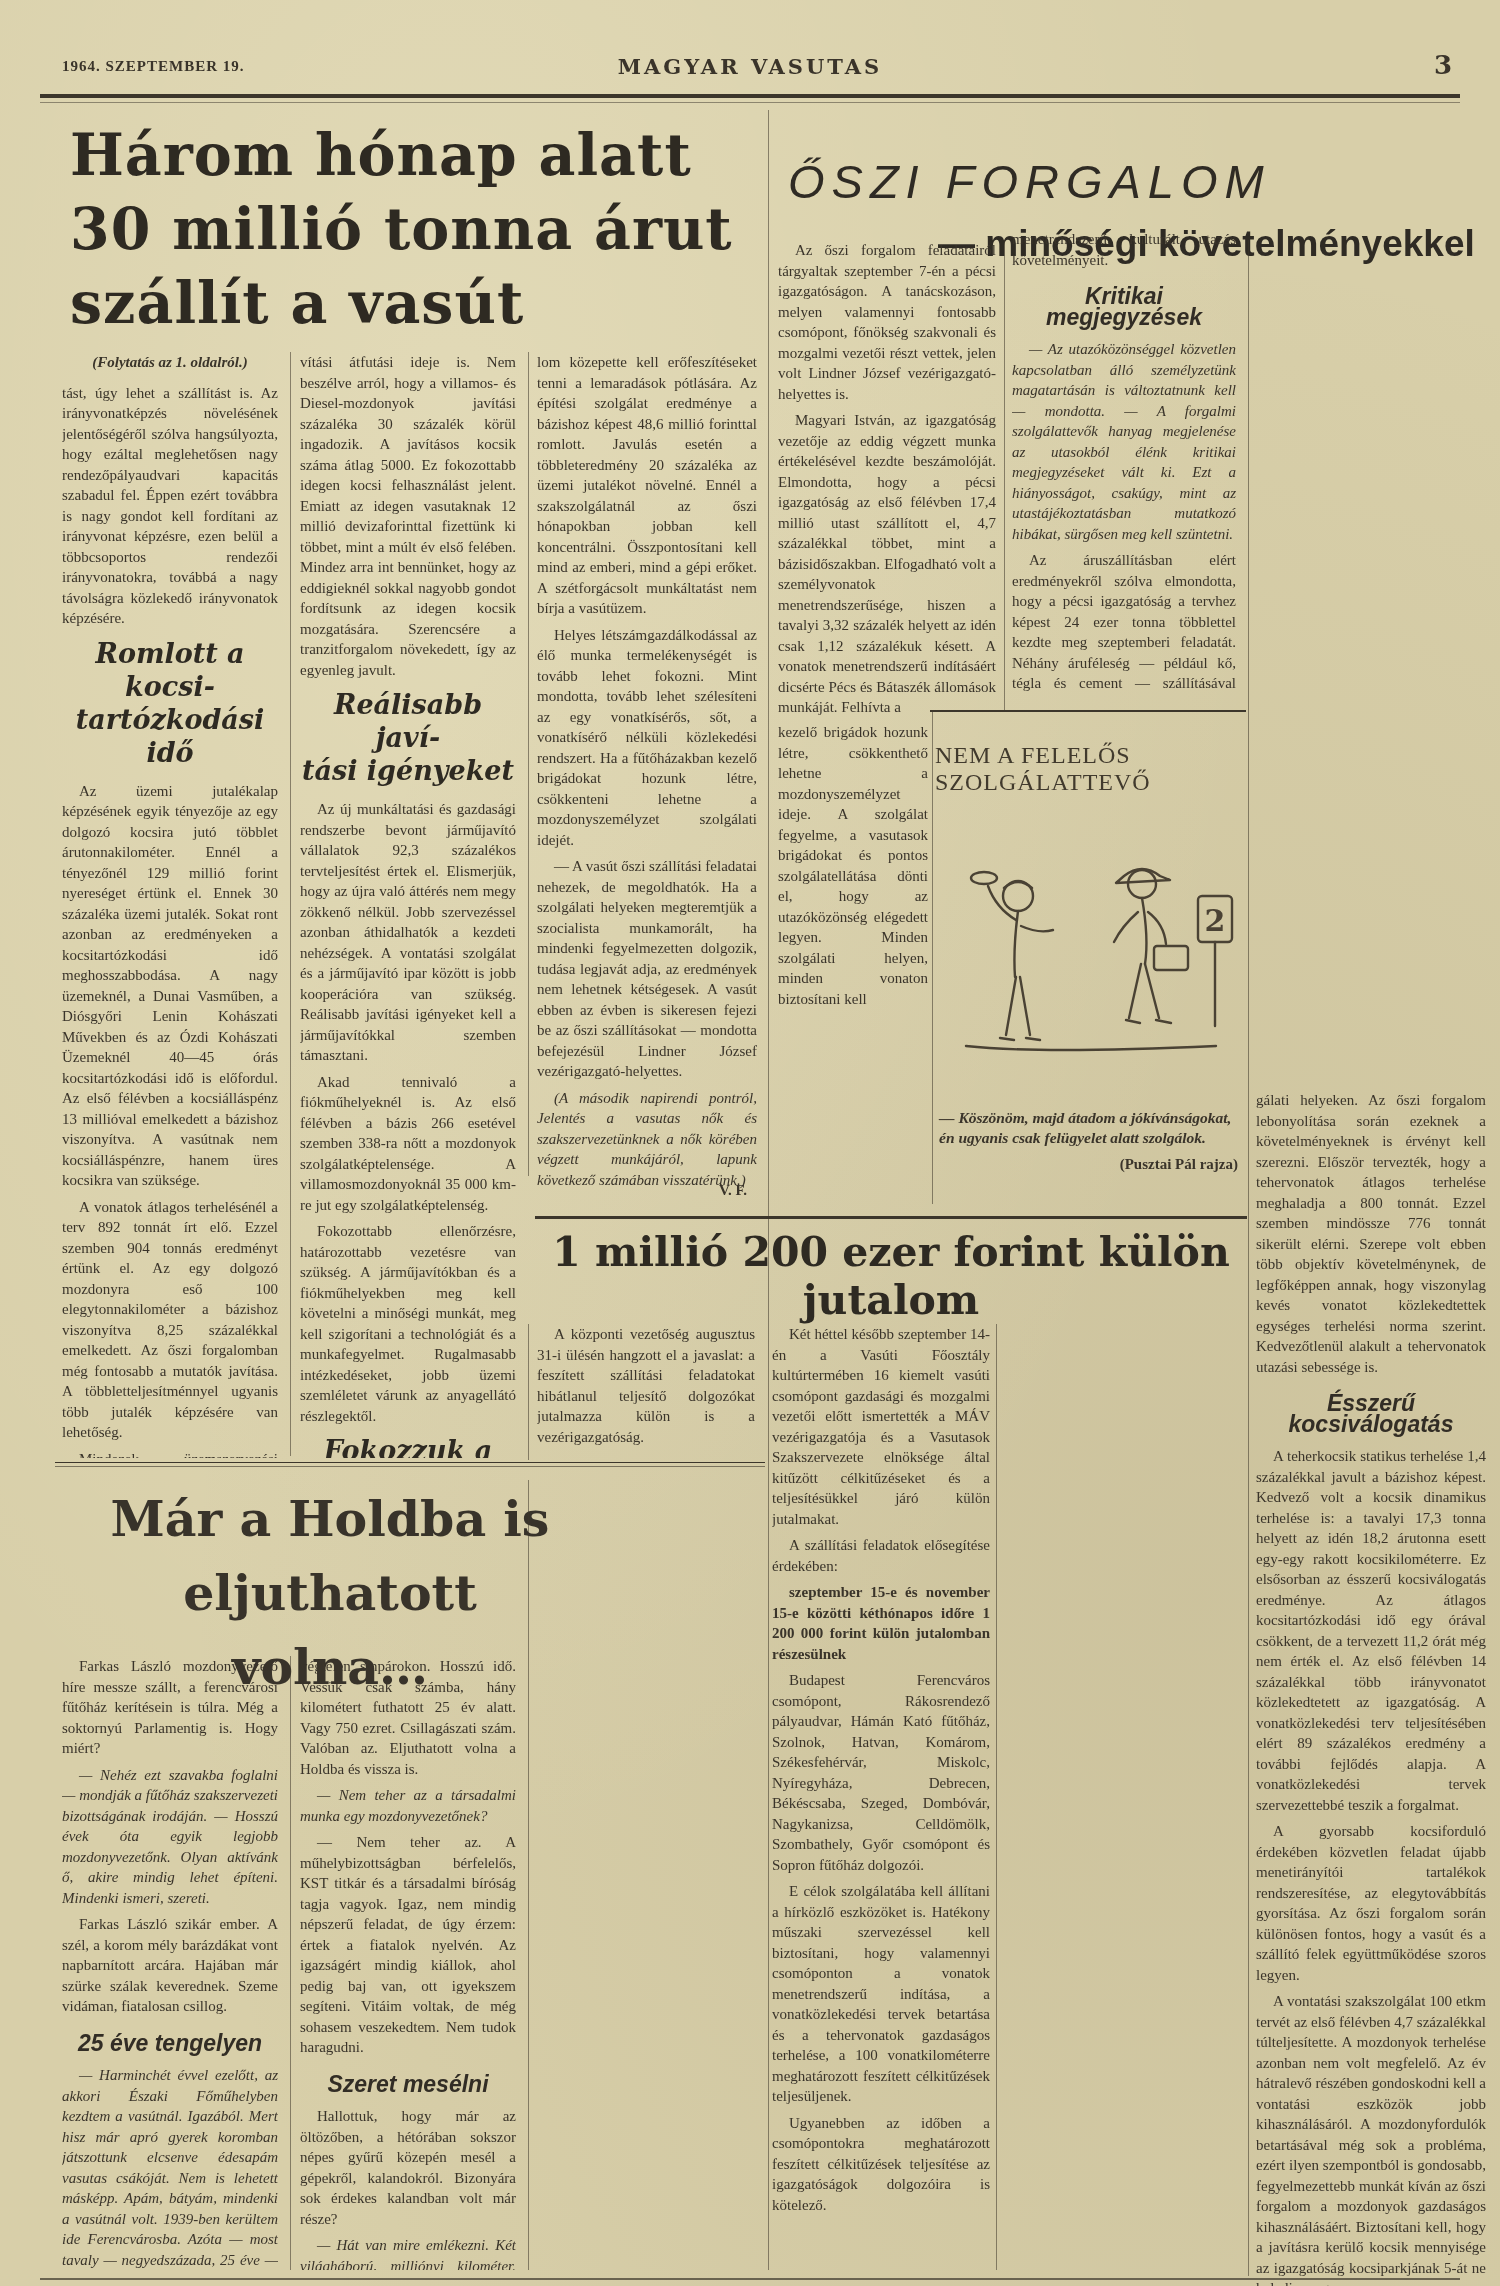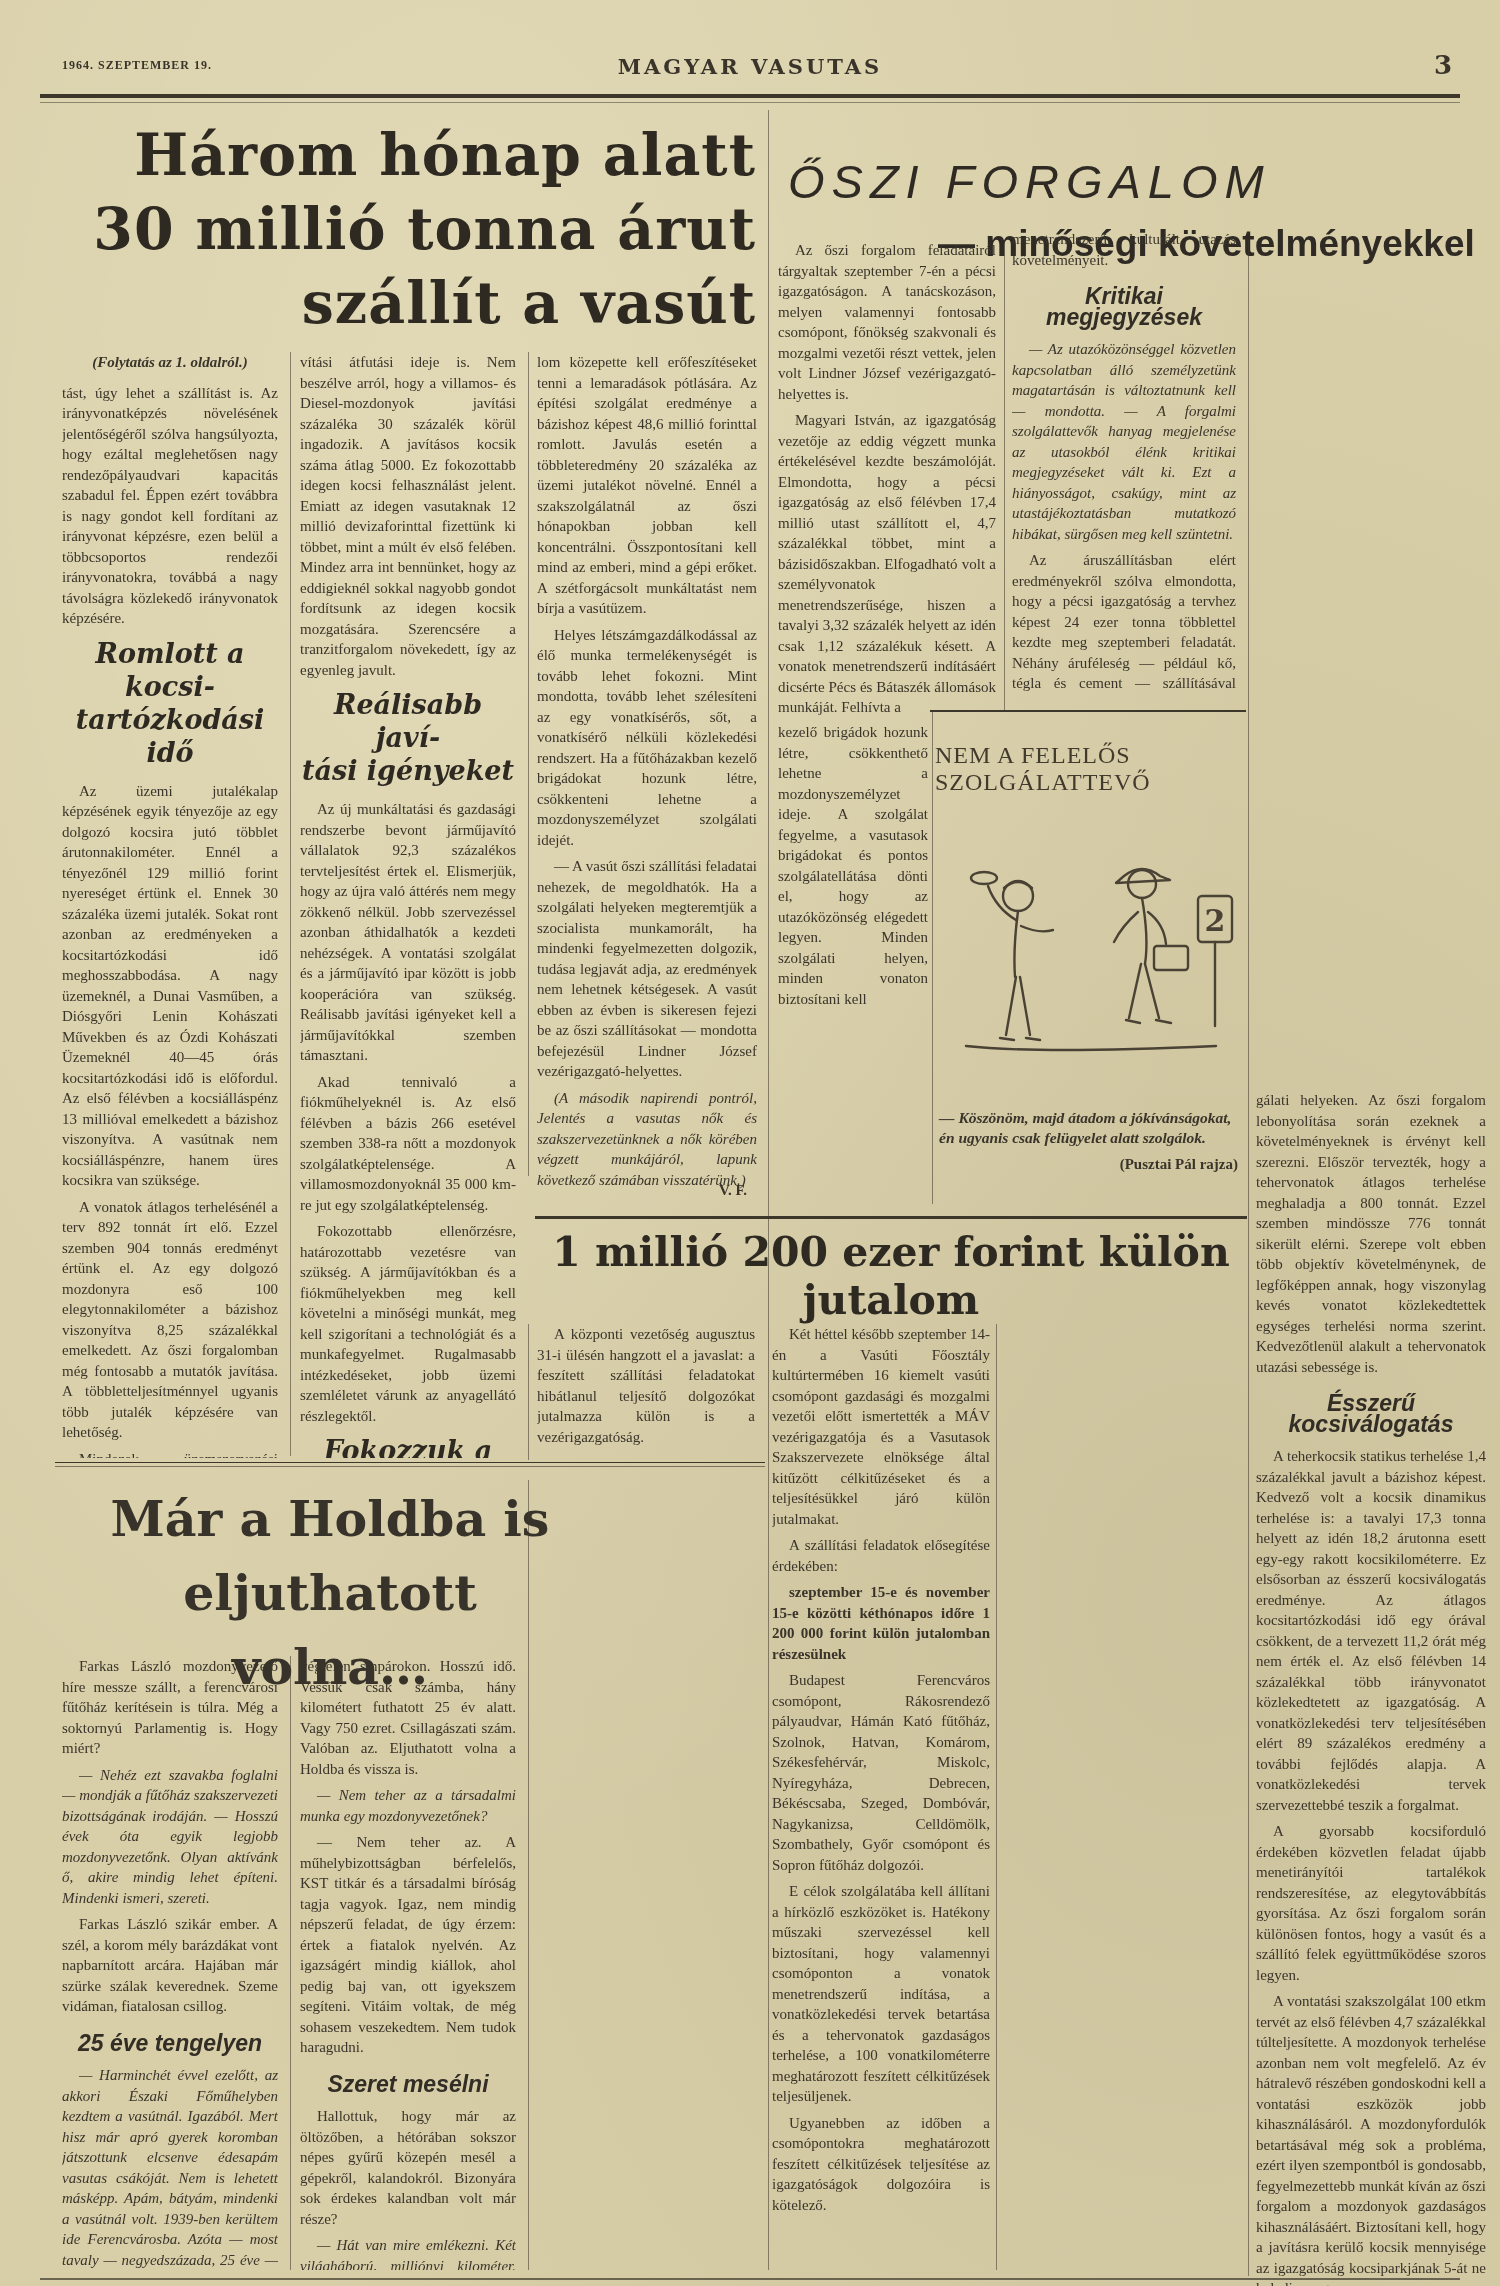--- a/index.html
+++ b/index.html
@@ -1,26 +1,26 @@
 <!DOCTYPE html>
 <html><head>
 <meta charset="utf-8">
 <style>
   html,body{margin:0;padding:0;background:#9a9384;}
   .page{position:relative;width:1500px;height:2286px;margin:0 auto;
     background:#d8cfa9;
     background-image:radial-gradient(ellipse at 30% 20%, rgba(255,250,225,.25), rgba(0,0,0,0) 55%),
                      radial-gradient(ellipse at 80% 70%, rgba(120,105,70,.12), rgba(0,0,0,0) 60%);
     overflow:hidden;color:#3a342a;font-family:"Liberation Serif",serif;}
-  .hdr-date{position:absolute;left:62px;top:58px;font-size:12px;font-weight:bold;letter-spacing:1px;}
+  .hdr-date{position:absolute;left:62px;top:58px;font-size:15px;font-weight:bold;letter-spacing:1px;}
   .hdr-title{position:absolute;left:0;top:54px;width:100%;text-align:center;font-size:21px;font-weight:bold;letter-spacing:3px;font-family:"DejaVu Serif",serif;}
   .hdr-page{position:absolute;right:48px;top:50px;font-size:26px;font-weight:bold;font-family:"DejaVu Serif",serif;}
   .hrule{position:absolute;background:#3c362b;}
   .vrule{position:absolute;background:rgba(62,55,42,.55);width:1px;}
-  .headline-main{position:absolute;left:50px;top:118px;width:706px;text-align:right;
+  .headline-main{position:absolute;left:70px;top:118px;width:706px;text-align:left;
     font-family:"DejaVu Serif",serif;font-weight:bold;font-size:57px;line-height:74px;color:#2e2a22;letter-spacing:1px;}
   .autumn-h{position:absolute;left:788px;top:118px;width:700px;margin-top:36px;}
   .autumn-h .l1{font-family:"Liberation Sans",sans-serif;font-style:italic;font-size:47px;letter-spacing:7px;color:#2f2b24;}
   .autumn-h .l2{font-family:"Liberation Sans",sans-serif;font-weight:bold;font-size:37px;margin:14px 0 0 150px;color:#2f2b24;}
   .col{position:absolute;overflow:hidden;font-size:15px;line-height:20.5px;text-align:justify;}
   .col p{margin:0 0 6px 0;}
   .blk-p{text-indent:17px;}
   .blk-pn{text-indent:0;}
   .blk-pi{text-indent:17px;font-style:italic;}
   .blk-pb{text-indent:17px;font-weight:bold;}

